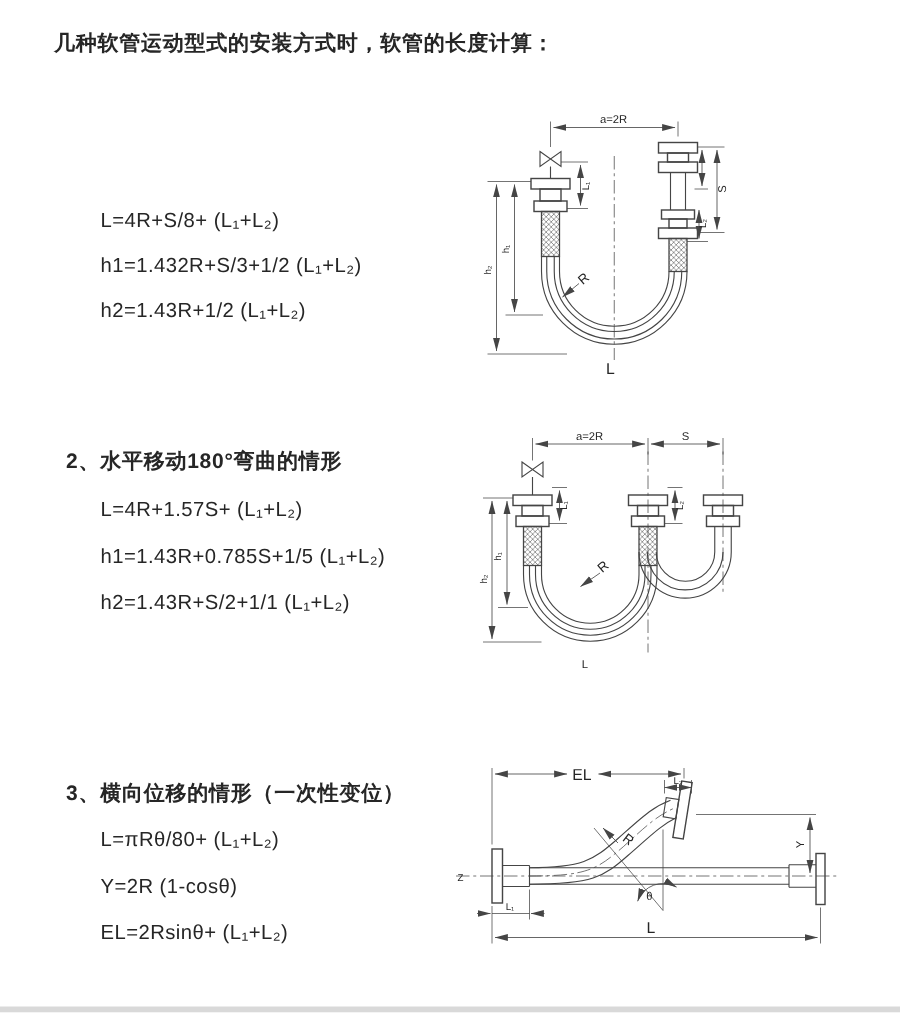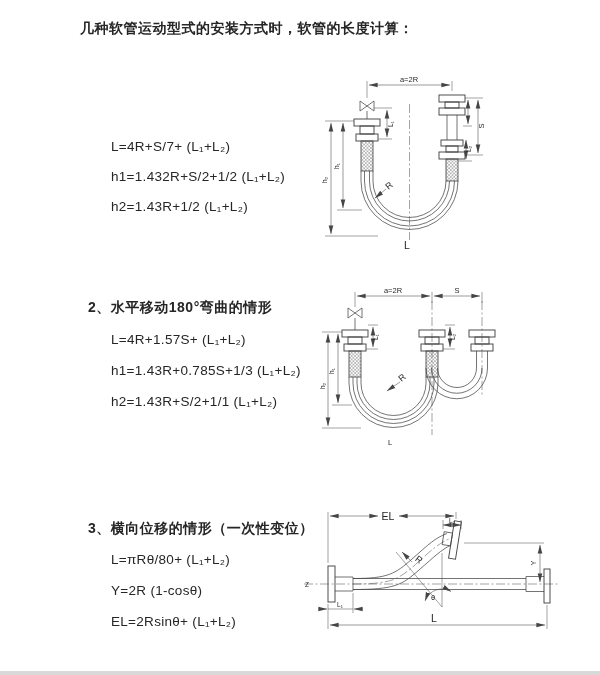--- a/index.html
+++ b/index.html
@@ -3,21 +3,21 @@
 <meta charset="utf-8">
 <style>
   :root{
     --background:#ffffff; --line:#454545; --text:#262626; --scan_edge:#d9d9d9;
   }
   html,body{margin:0;padding:0;background:#f4f4f4;}
   .page{
     position:relative;width:600px;height:675px;background:var(--background);
     overflow:hidden;font-family:"Liberation Sans","DejaVu Sans",sans-serif;color:var(--text);
   }
-  .abs{position:absolute;white-space:nowrap;margin-left:44px;}
+  .abs{position:absolute;white-space:nowrap;}
   .title{left:36px;top:20px;font-size:14px;font-weight:bold;letter-spacing:.5px;}
   .heading{font-size:14px;font-weight:bold;letter-spacing:.5px;}
   .formula{font-size:13.5px;letter-spacing:.3px;}
   svg.diag{position:absolute;overflow:visible;}
   svg .s{fill:none;stroke:var(--line);stroke-width:.75;}
   svg .f{fill:none;stroke:var(--line);stroke-width:.95;}
   svg .x{fill:none;stroke:var(--line);stroke-width:.5;}
   svg .d{fill:none;stroke:var(--line);stroke-width:.55;
          marker-start:url(#arw);marker-end:url(#arw);}
   svg .de{fill:none;stroke:var(--line);stroke-width:.55;marker-end:url(#arw);}
@@ -38,27 +38,27 @@
         <path d="M0,0.7 L8.8,3 L0,5.3 Z" fill="#454545"></path>
       </marker>
       <pattern id="braid" width="3.4" height="3.4" patternUnits="userSpaceOnUse">
         <path d="M0,3.4 L3.4,0 M0,0 L3.4,3.4" stroke="#6f6f6f" stroke-width="0.45" fill="none"></path>
       </pattern>
     </defs>
   </svg>
 
   <div class="abs title">几种软管运动型式的安装方式时，软管的长度计算：</div>
 
-  <div class="abs formula" style="left:67px;top:139px">L=4R+S/7+ (L₁+L₂)</div>
-  <div class="abs formula" style="left:67px;top:169px">h1=1.432R+S/2+1/2 (L₁+L₂)</div>
+  <div class="abs formula" style="left:67px;top:139px">L=4R+S/8+ (L₁+L₂)</div>
+  <div class="abs formula" style="left:67px;top:169px">h1=1.432R+S/3+1/2 (L₁+L₂)</div>
   <div class="abs formula" style="left:67px;top:199px">h2=1.43R+1/2 (L₁+L₂)</div>
 
   <div class="abs heading" style="left:44px;top:299px">2、水平移动180°弯曲的情形</div>
   <div class="abs formula" style="left:67px;top:332px">L=4R+1.57S+ (L₁+L₂)</div>
-  <div class="abs formula" style="left:67px;top:363px">h1=1.43R+0.785S+1/3 (L₁+L₂)</div>
+  <div class="abs formula" style="left:67px;top:363px">h1=1.43R+0.785S+1/5 (L₁+L₂)</div>
   <div class="abs formula" style="left:67px;top:394px">h2=1.43R+S/2+1/1 (L₁+L₂)</div>
 
   <div class="abs heading" style="left:44px;top:520px">3、横向位移的情形（一次性变位）</div>
   <div class="abs formula" style="left:67px;top:552px">L=πRθ/80+ (L₁+L₂)</div>
   <div class="abs formula" style="left:67px;top:583px">Y=2R (1-cosθ)</div>
   <div class="abs formula" style="left:67px;top:614px">EL=2Rsinθ+ (L₁+L₂)</div>
 
   <svg class="diag" style="left:308px;top:68px" width="284" height="190" viewBox="0 0 284 190">
     <g>
       <line class="x" x1="59" y1="30" x2="59" y2="13"></line>

